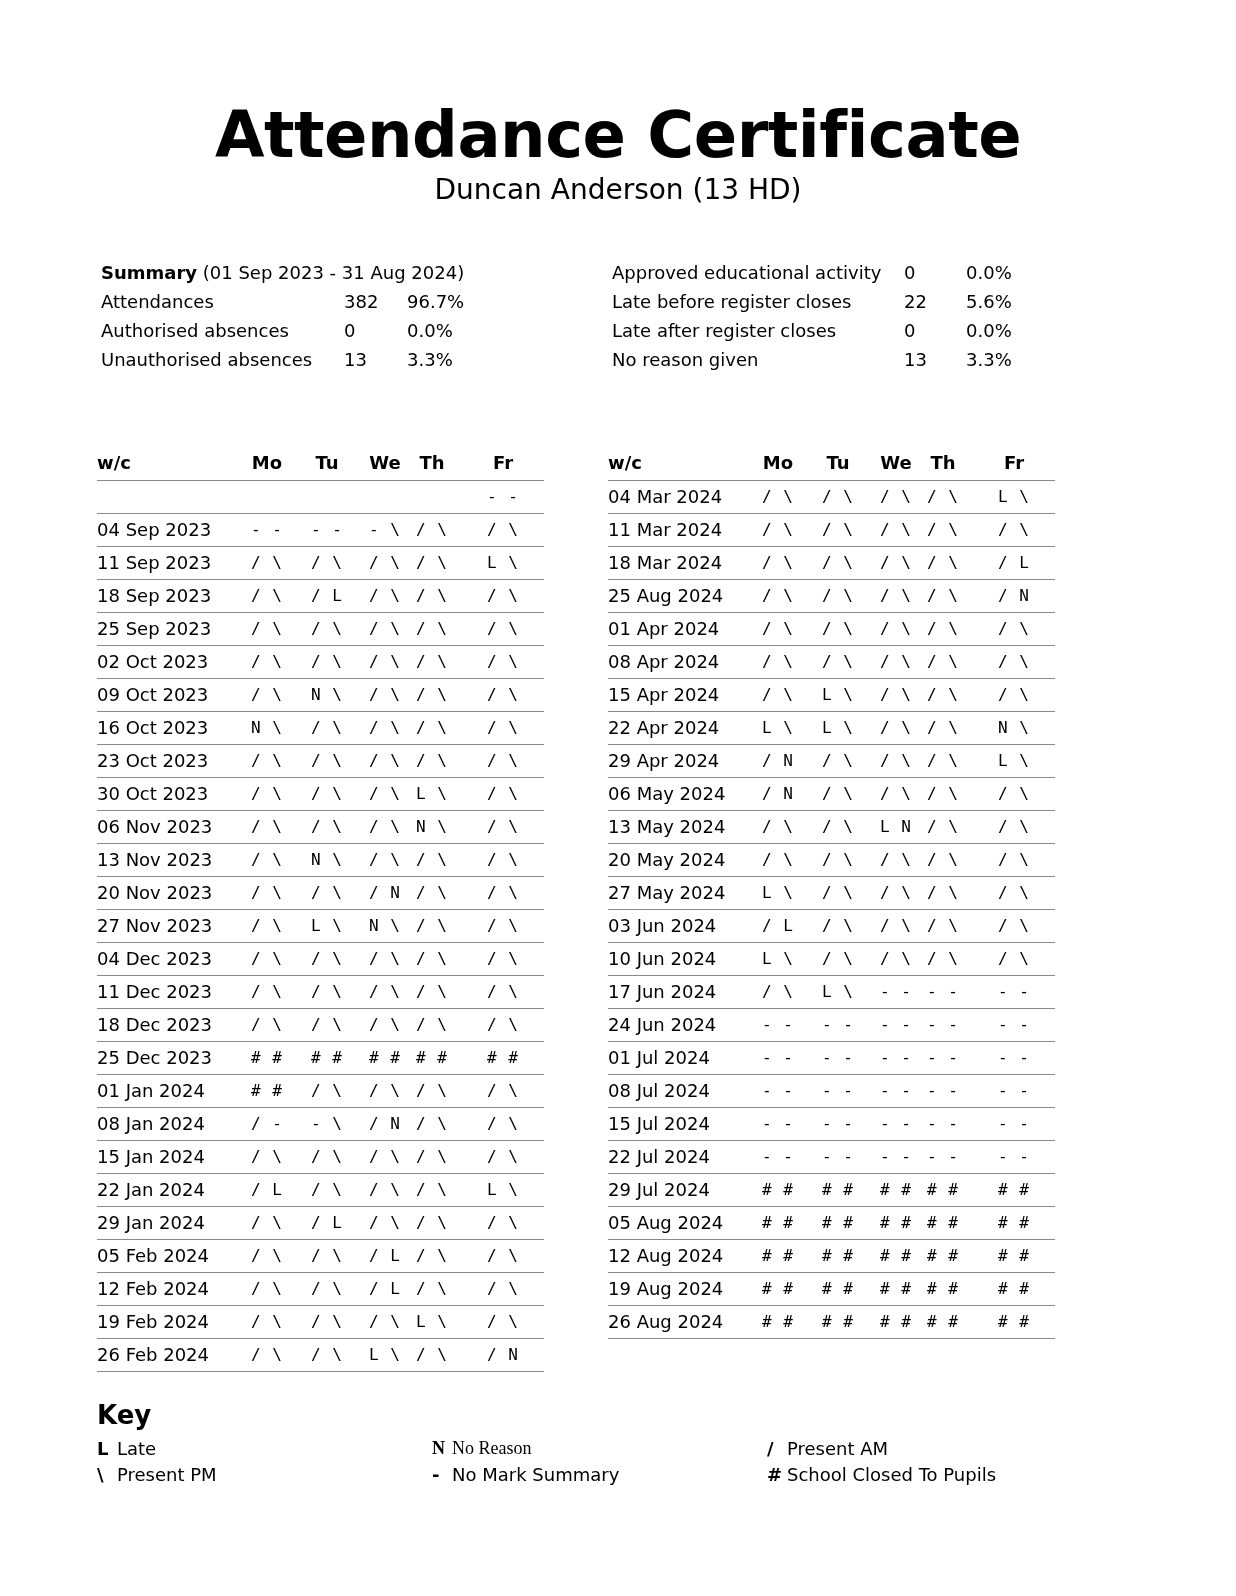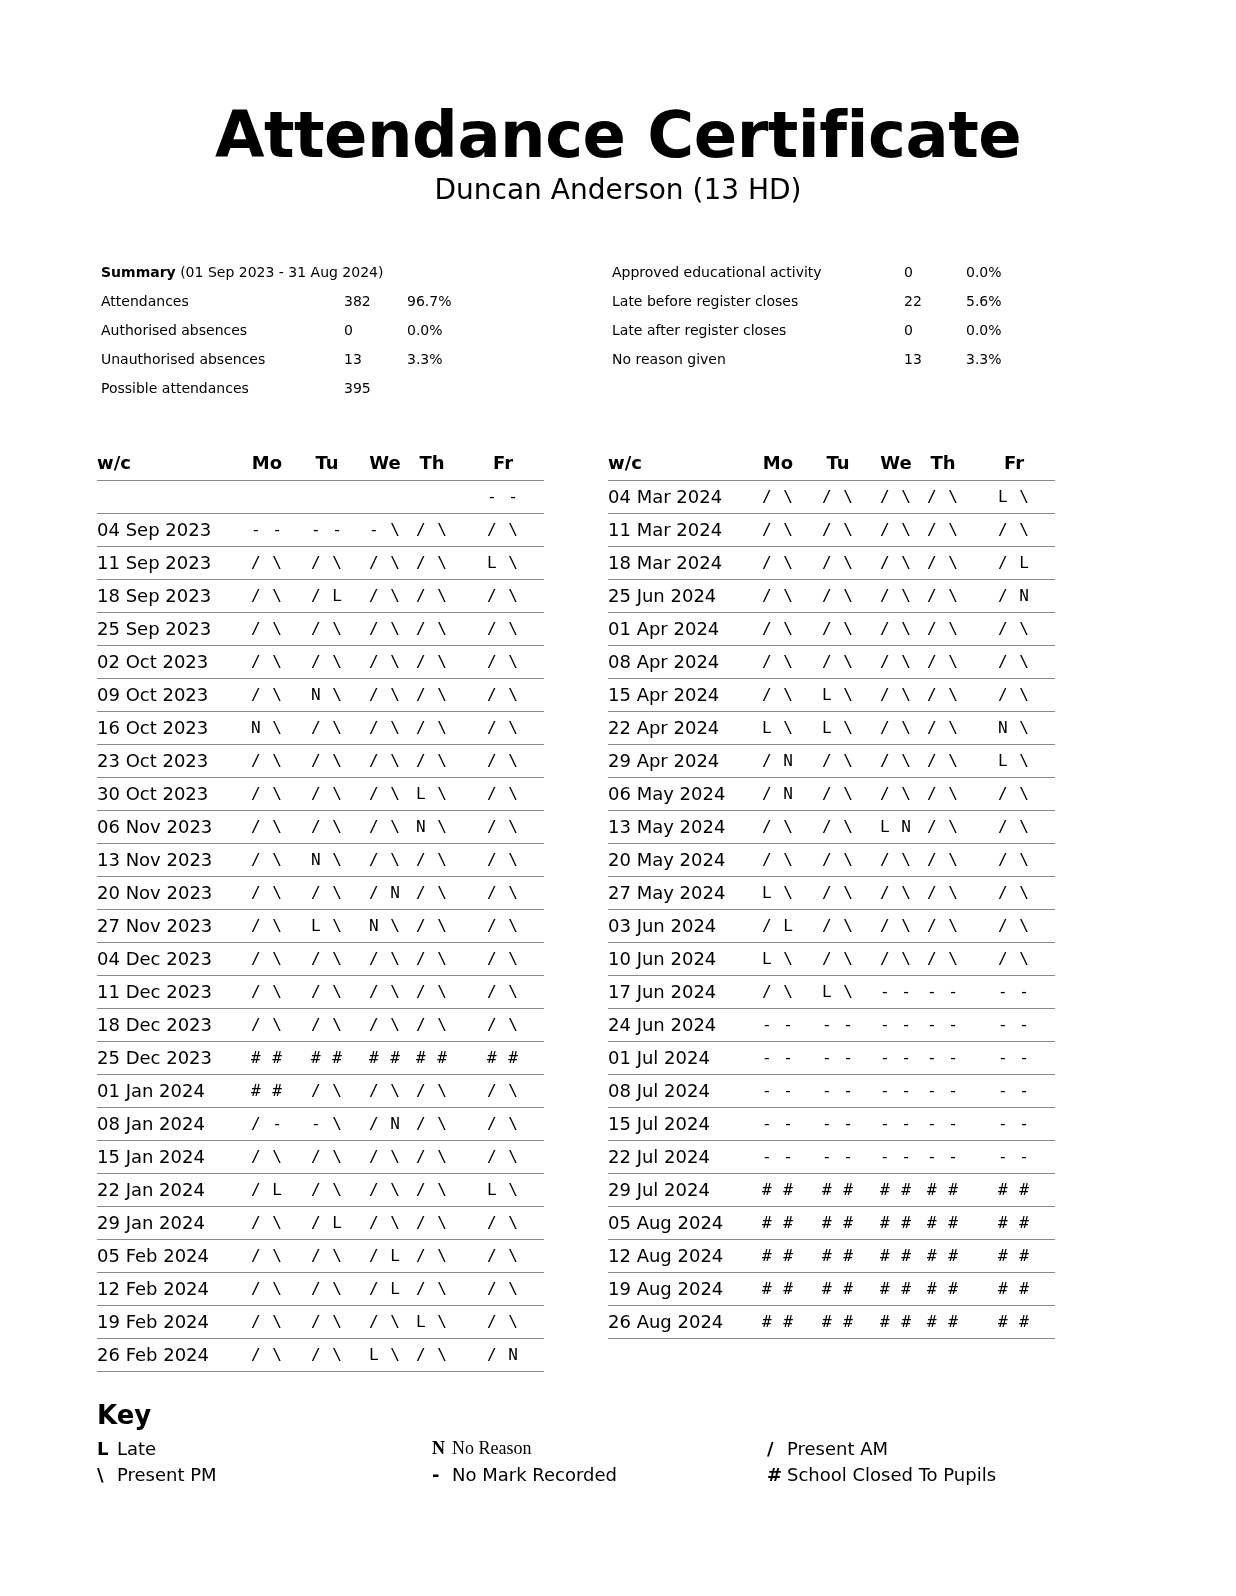--- a/index.html
+++ b/index.html
@@ -8,21 +8,21 @@
       font-family: "DejaVu Sans", sans-serif; color: #000;
     }
     .title {
       position: absolute; top: 98px; left: 0; width: 1236px; text-align: center;
       font-size: 64px; font-weight: bold; letter-spacing: -0.5px; margin: 0;
     }
     .subtitle {
       position: absolute; top: 173px; left: 0; width: 1236px; text-align: center;
       font-size: 28px; margin: 0;
     }
-    .summary { position: absolute; top: 258px; font-size: 14px; }
+    .summary { position: absolute; top: 258px; font-size: 18px; }
     .summary .row { height: 29px; line-height: 29px; white-space: nowrap; position: relative; }
     .summary .hdr b { font-weight: bold; }
     .summary .lbl, .summary .num, .summary .pct { position: absolute; top: 0; }
     #summary-left { left: 101px; width: 420px; }
     #summary-left .num { left: 243px; }
     #summary-left .pct { left: 306px; }
     #summary-right { left: 612px; width: 420px; }
     #summary-right .num { left: 292px; }
     #summary-right .pct { left: 354px; }
 
@@ -63,25 +63,20 @@
   <div class="row">
     <span class="lbl">Authorised absences</span>
     <span class="num">0</span>
     <span class="pct">0.0%</span>
   </div>
   <div class="row">
     <span class="lbl">Unauthorised absences</span>
     <span class="num">13</span>
     <span class="pct">3.3%</span>
   </div>
-  <div class="row">
-    <span class="lbl">Possible attendances</span>
-    <span class="num">395</span>
-    <span class="pct"></span>
-  </div>
 </div>
 
 <div class="summary" id="summary-right">
   <div class="row">
     <span class="lbl">Approved educational activity</span>
     <span class="num">0</span>
     <span class="pct">0.0%</span>
   </div>
   <div class="row">
     <span class="lbl">Late before register closes</span>
@@ -353,21 +348,21 @@
     </div>
     <div class="grow">
       <span class="c c0">18 Mar 2024</span>
       <span class="c c1 mark">/ \</span>
       <span class="c c2 mark">/ \</span>
       <span class="c c3 mark">/ \</span>
       <span class="c c4 mark">/ \</span>
       <span class="c c5 mark">/ L</span>
     </div>
     <div class="grow">
-      <span class="c c0">25 Jun 2024</span>
+      <span class="c c0">25 Aug 2024</span>
       <span class="c c1 mark">/ \</span>
       <span class="c c2 mark">/ \</span>
       <span class="c c3 mark">/ \</span>
       <span class="c c4 mark">/ \</span>
       <span class="c c5 mark">/ N</span>
     </div>
     <div class="grow">
       <span class="c c0">01 Apr 2024</span>
       <span class="c c1 mark">/ \</span>
       <span class="c c2 mark">/ \</span>
@@ -552,17 +547,17 @@
 <div class="key-item" style="left:432px; top:1438px;font-family:Liberation Serif, serif;">
   <span class="sym">N</span><span>No Reason</span>
 </div>
 <div class="key-item" style="left:767px; top:1438px;">
   <span class="sym">/</span><span>Present AM</span>
 </div>
 <div class="key-item" style="left:97px; top:1464px;">
   <span class="sym">\</span><span>Present PM</span>
 </div>
 <div class="key-item" style="left:432px; top:1464px;">
-  <span class="sym">-</span><span>No Mark Recorded</span>
+  <span class="sym">-</span><span>No Mark Summary</span>
 </div>
 <div class="key-item" style="left:767px; top:1464px;">
   <span class="sym">#</span><span>School Closed To Pupils</span>
 </div>
 
 </body></html>

